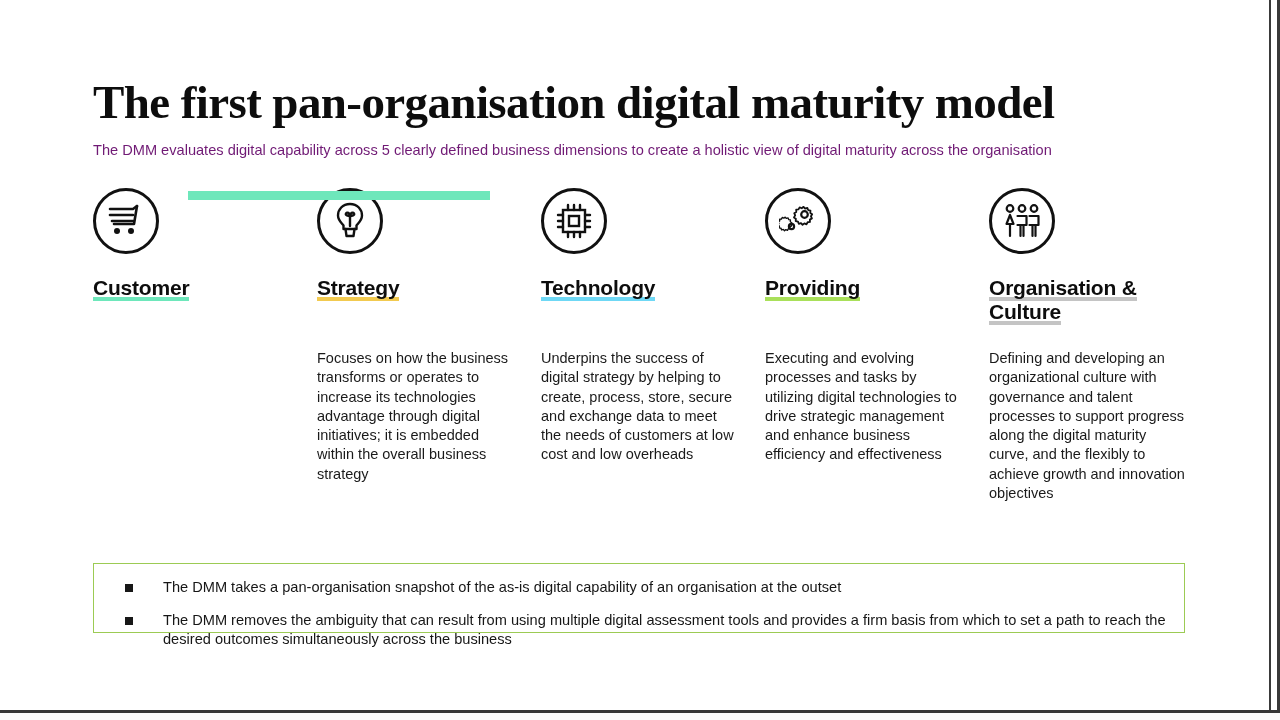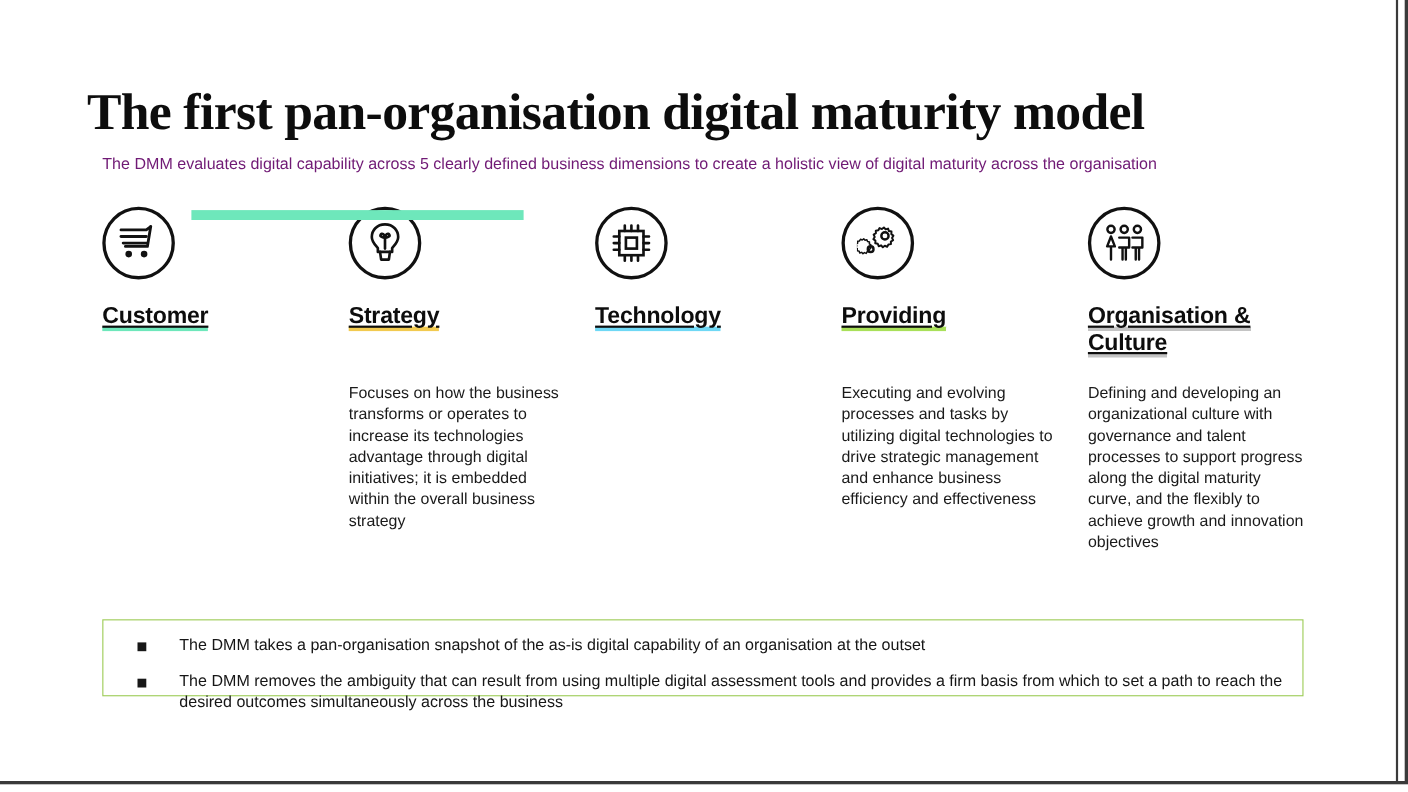--- a/index.html
+++ b/index.html
@@ -45,21 +45,21 @@
     width: 1280px;
     height: 10px;
     background: #ffffff;
     border-top: 3px solid #3a3a3a;
     box-sizing: border-box;
   }
 
   
   .title-wrap {
     position: absolute;
-    left: 79px;
+    left: 93px;
     top: 76px;
     width: 1100px;
   }
   .title {
     font-family: "Liberation Serif", serif;
     font-weight: bold;
     font-size: 47px;
     line-height: 53px;
     letter-spacing: -0.6px;
     color: #0d0d0d;
@@ -116,21 +116,20 @@
 
   .col-head {
     margin-top: 22px;
     font-size: 21px;
     font-weight: bold;
     line-height: 24px;
     color: #0d0d0d;
     position: relative;
     display: block;
     letter-spacing: -0.2px;
-    text-decoration: underline;
   }
   .col-head .hl {
     display: inline;
     background-repeat: no-repeat;
     background-position: 0 1.02em;
     background-size: 100% 5px;
     padding-bottom: 2px;
   }
 
   .col-body {
@@ -225,20 +224,21 @@
           <rect x="14" y="14" width="10" height="10"></rect>
           <path d="M13 8 V3 M19 8 V3 M25 8 V3"></path>
           <path d="M13 30 V35 M19 30 V35 M25 30 V35"></path>
           <path d="M8 13 H3 M8 19 H3 M8 25 H3"></path>
           <path d="M30 13 H35 M30 19 H35 M30 25 H35"></path>
         </svg>
       </div>
       <div class="col-head">
         <span class="hl" style="background-image:linear-gradient(#6fd8f5,#6fd8f5)">Technology</span>
       </div>
+      <div class="col-body">Underpins the success of digital strategy by helping to create, process, store, secure and exchange data to meet the needs of customers at low cost and low overheads</div>
     </div>
 
     <div class="col">
       <div class="icon-circle">
         <svg width="38" height="38" viewBox="0 0 38 38" fill="none" stroke="#111" stroke-width="2.2" stroke-linejoin="round">
           <path d="M26 3.5 l1.9 2.1 2.7 -.9 1 2.7 2.8 .6 -.2 2.9 2.3 1.6 -1.5 2.5 1.2 2.6 -2.5 1.5 .1 2.8 -2.8 .4 -1.4 2.5 -2.6 -1.1 -2.2 1.7 -1.9 -2.1 -2.7 .9 -1 -2.7 -2.8 -.6 .2 -2.9 -2.3 -1.6 1.5 -2.5 -1.2 -2.6 2.5 -1.5 -.1 -2.8 2.8 -.4 1.4 -2.5 2.6 1.1 z" transform="translate(-2.5,-0.5) scale(0.82) translate(7,3)"></path>
           <circle cx="25.5" cy="12.5" r="3.3"></circle>
           <path d="M26 3.5 l1.9 2.1 2.7 -.9 1 2.7 2.8 .6 -.2 2.9 2.3 1.6 -1.5 2.5 1.2 2.6 -2.5 1.5 .1 2.8 -2.8 .4 -1.4 2.5 -2.6 -1.1 -2.2 1.7 -1.9 -2.1 -2.7 .9 -1 -2.7 -2.8 -.6 .2 -2.9 -2.3 -1.6 1.5 -2.5 -1.2 -2.6 2.5 -1.5 -.1 -2.8 2.8 -.4 1.4 -2.5 2.6 1.1 z" transform="translate(-13,8) scale(0.62) translate(5,8)"></path>
           <circle cx="12.5" cy="24.5" r="2.6"></circle>
         </svg>

